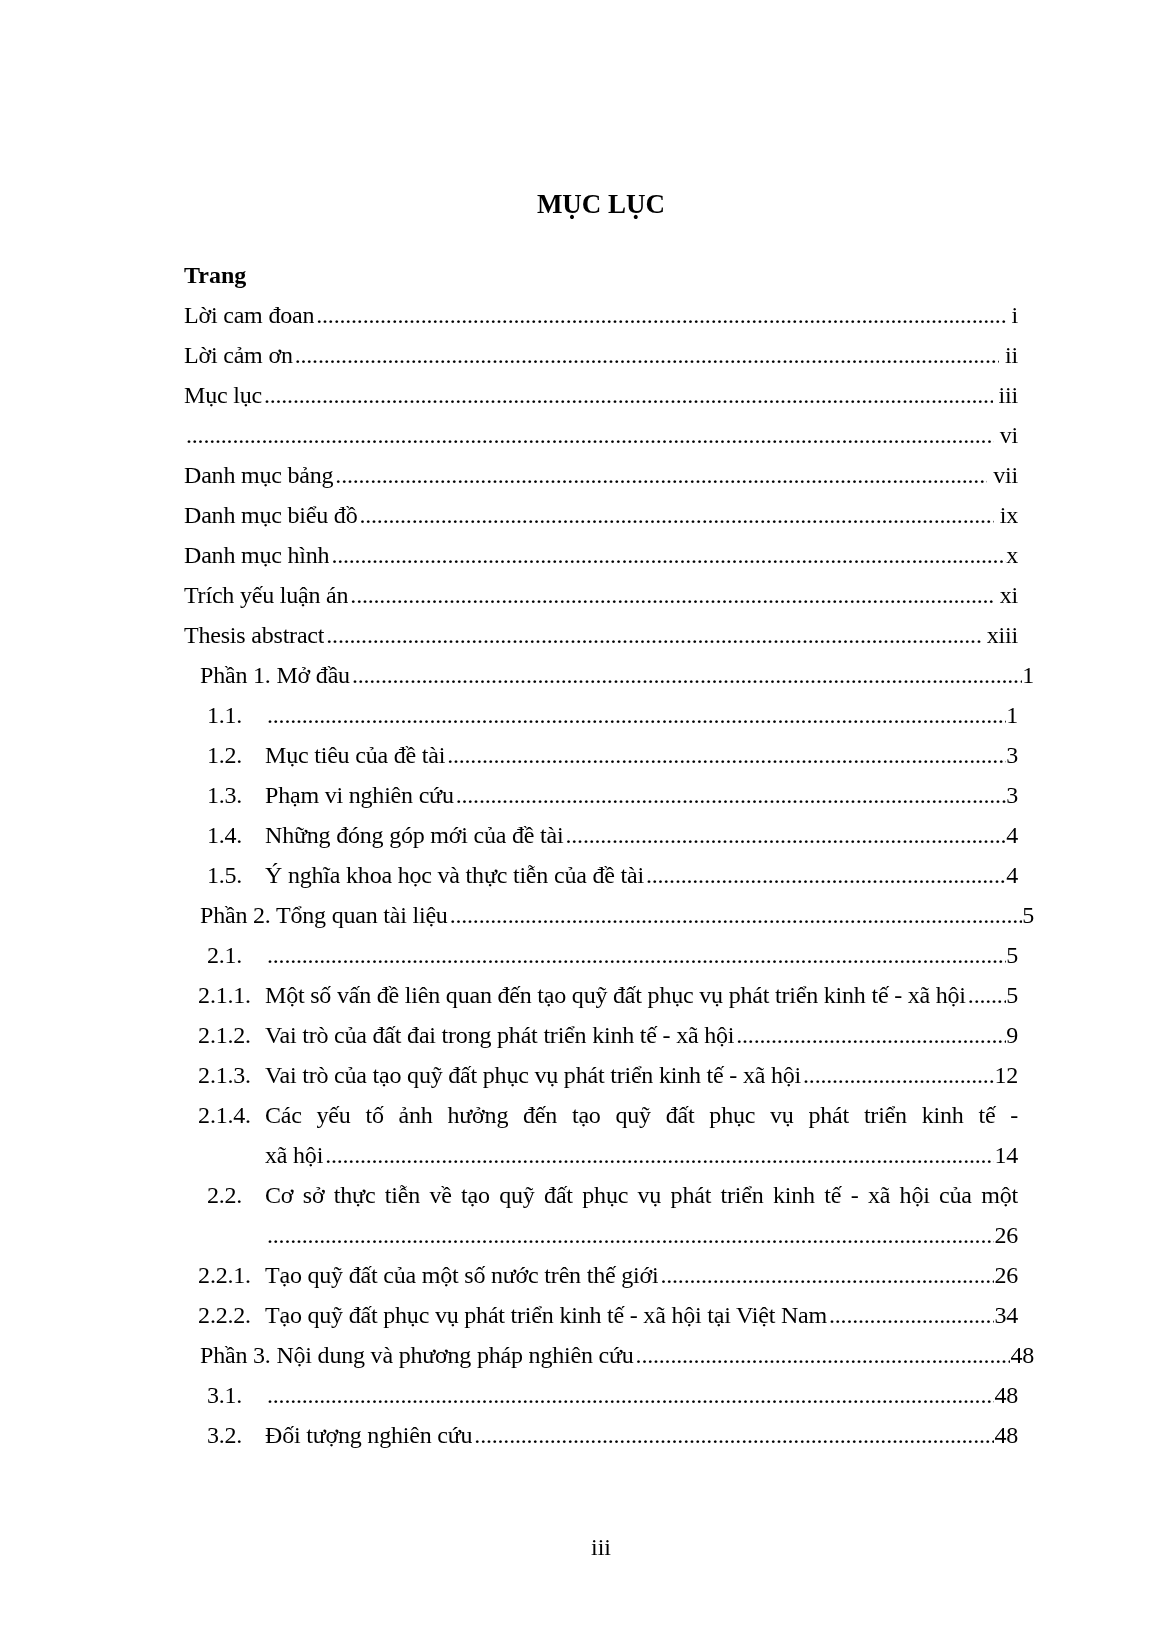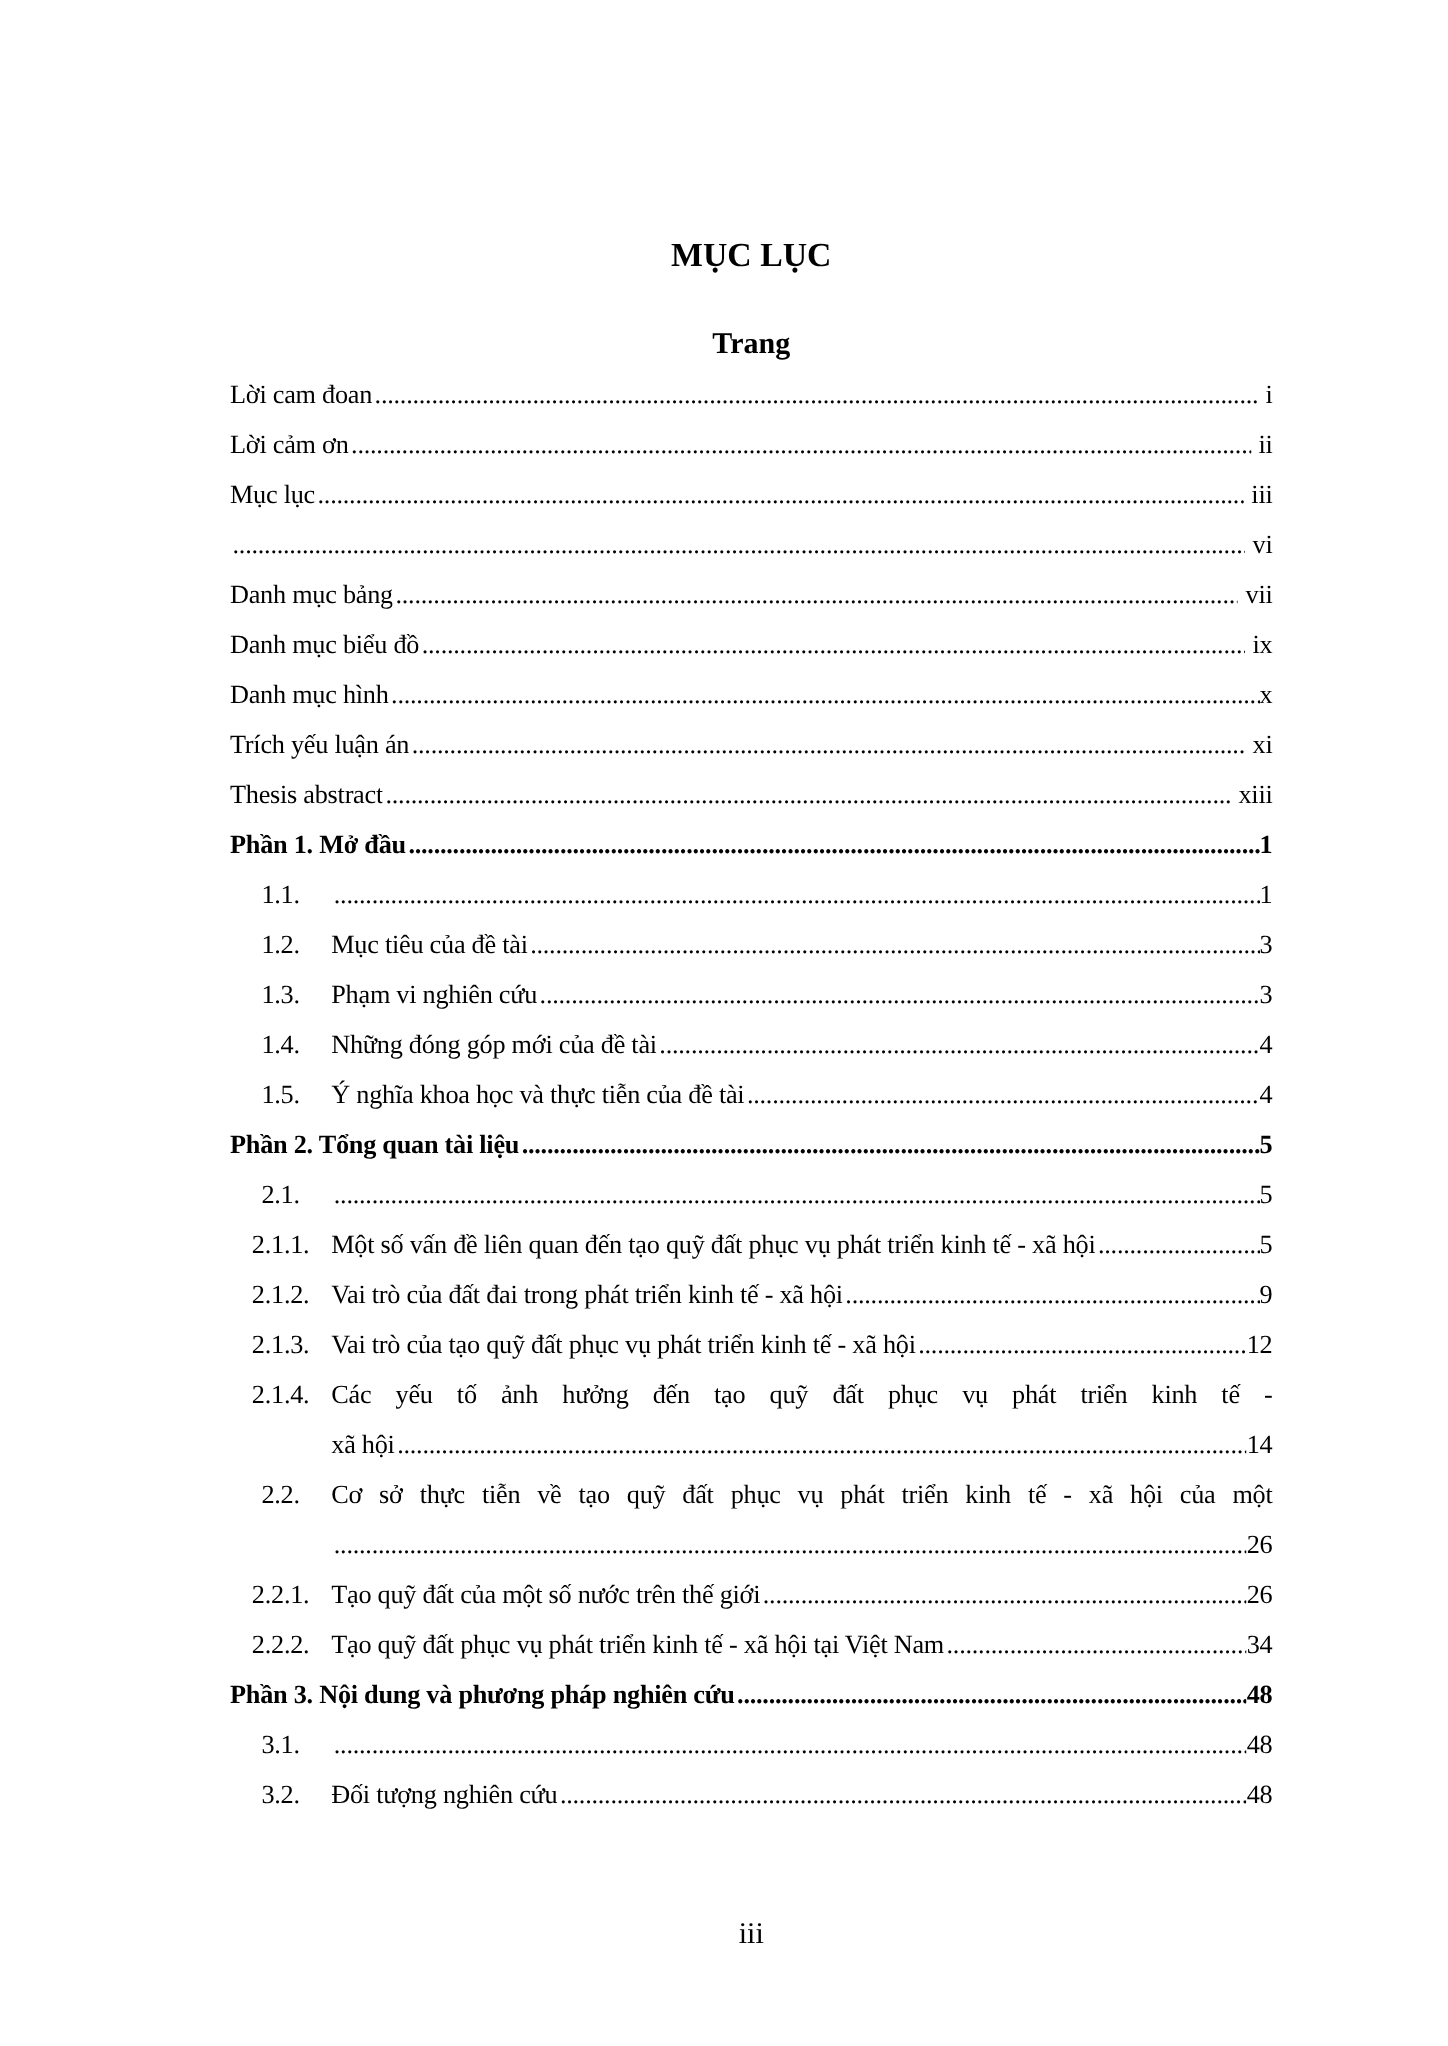--- a/index.html
+++ b/index.html
@@ -28,32 +28,32 @@
     font-size: 27px;
     line-height: 32px;
     font-weight: bold;
     text-align: center;
   }
   .trang {
     margin-top: 35px;
     font-size: 24px;
     line-height: 40px;
     font-weight: bold;
-    text-align: center;
+    text-align: left;
   }
   .toc {
-    font-size: 21px;
+    font-size: 24px;
     letter-spacing: -0.2px;
   }
   .row {
     display: flex;
     line-height: 40px;
     width: 834px;
   }
-  .row.bold { font-weight: bold; }
+  .row.bold { font-weight: normal; margin-left: 16px; }
   .num {
     flex: 0 0 81px;
     width: 81px;
     white-space: nowrap;
     text-align: center;
   }
   .txt {
     flex: 0 1 auto;
     min-width: 0;
     overflow: hidden;

